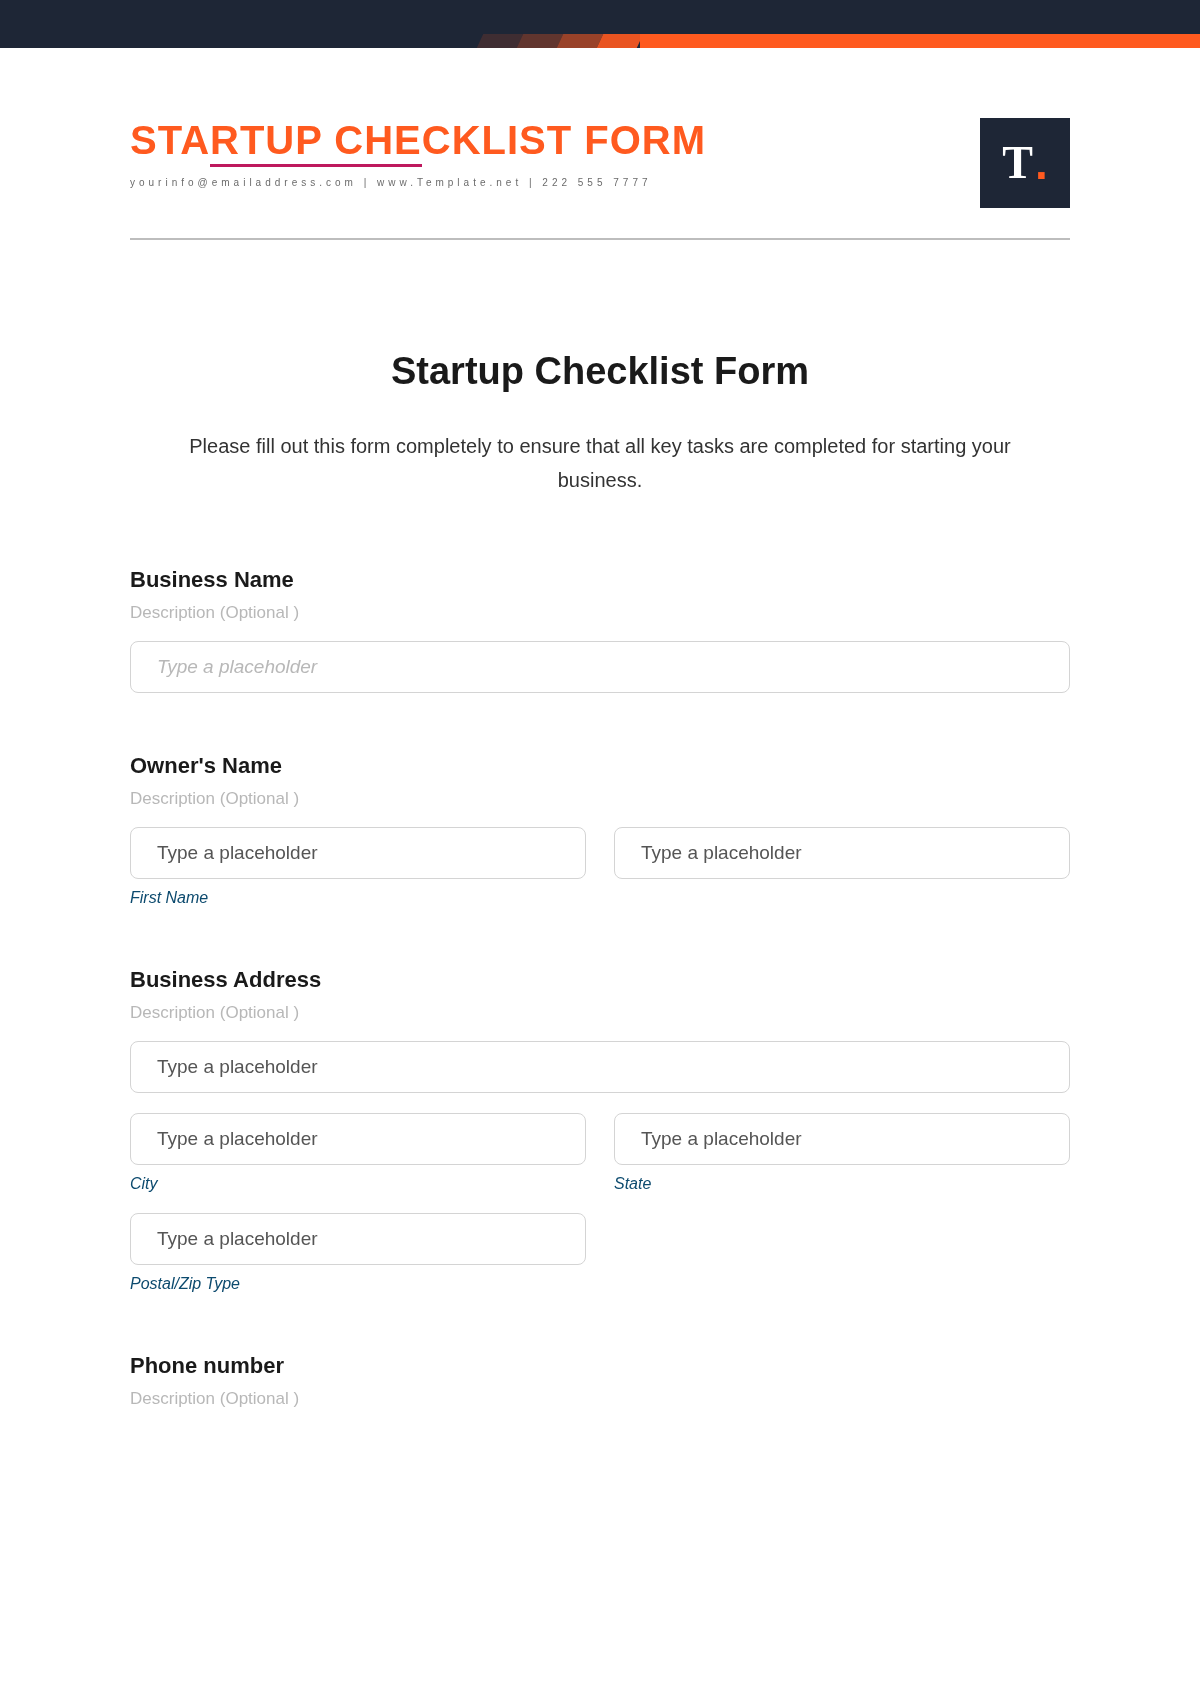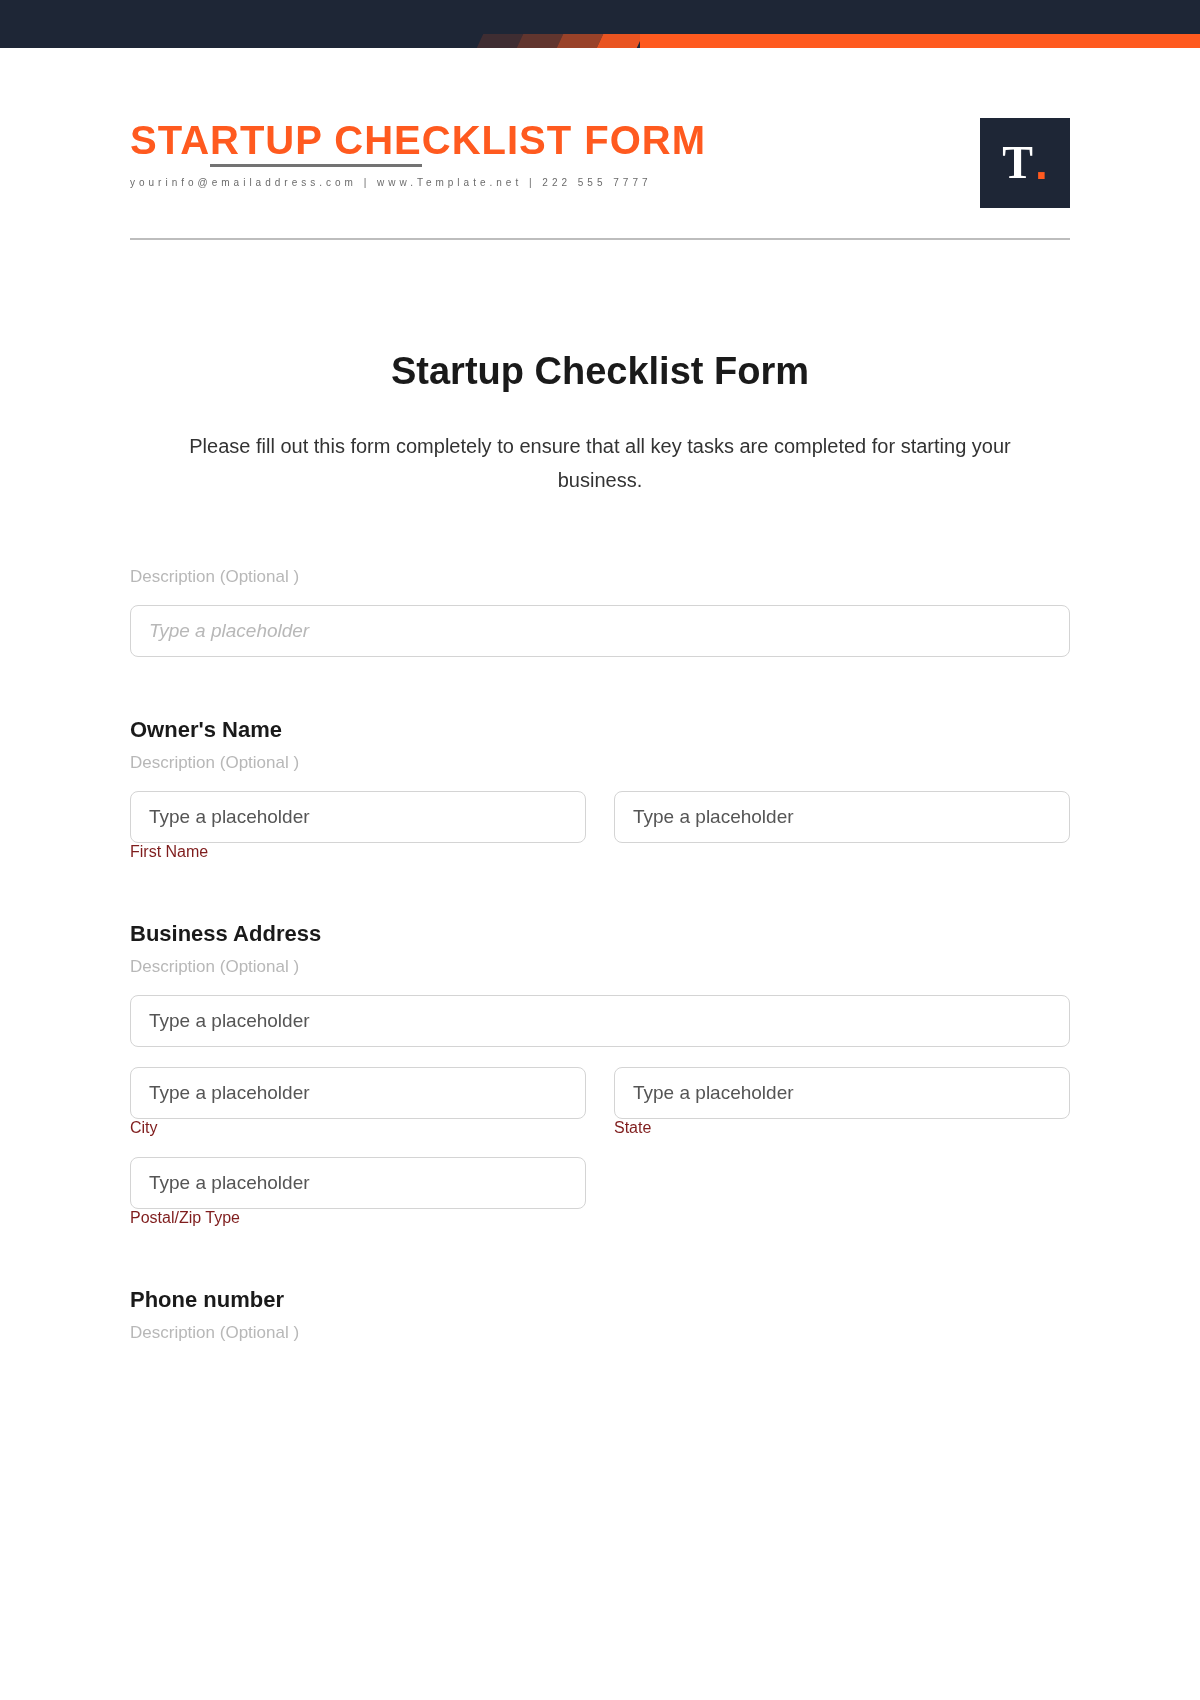--- a/index.html
+++ b/index.html
@@ -40,21 +40,21 @@
     position: relative;
   }
   .brand-title {
     font-size: 40px;
     font-weight: 800;
     letter-spacing: 1px;
     color: #ff5a1f;
     display: inline-block;
   }
   .brand-title .underline {
-    border-bottom: 3px solid #737373;
+    border-bottom: 3px solid #be185d;
     padding-bottom: 2px;
   }
   .contact-line {
     margin-top: 14px;
     font-size: 10px;
     letter-spacing: 4px;
     color: #6b6b6b;
   }
   .logo-box {
     position: absolute;
@@ -115,31 +115,33 @@
   .field-desc {
     font-size: 17px;
     color: #b8b8b8;
     margin-bottom: 18px;
   }
   .input {
     width: 100%;
     height: 52px;
     border: 1px solid #d4d4d4;
     border-radius: 8px;
-    padding: 0 18px;
+    padding: 0 26px;
     font-size: 19px;
     color: #1a1a1a;
     background: #fff;
     font-family: inherit;
   }
   .input::placeholder { color: #b8b8b8; font-style: italic; }
   .input.plain::placeholder { font-style: normal; color: #555; }
   .sublabel {
     font-size: 16px;
-    color: #7f1d1d;
+    color: #0c4a6e;
+    margin-top: 10px;
+    font-style: italic;
   }
   .row2 {
     display: flex;
     gap: 28px;
   }
   .col { flex: 1; }
   .half { width: calc(50% - 14px); }
   .mb { margin-bottom: 20px; }
 </style>
 </head>
@@ -164,20 +166,21 @@
   </div>
 </div>
 
 <hr class="divider">
 
 <div class="content">
   <h1 class="form-title">Startup Checklist Form</h1>
   <p class="intro">Please fill out this form completely to ensure that all key tasks are completed for starting your business.</p>
 
   <div class="field-group">
+    <div class="field-label">Business Name</div>
     <div class="field-desc">Description (Optional )</div>
     <input class="input" type="text" placeholder="Type a placeholder" style="">
   </div>
 
   <div class="field-group">
     <div class="field-label">Owner's Name</div>
     <div class="field-desc">Description (Optional )</div>
     <div class="row2">
       <div class="col">
         <input class="input plain" type="text" placeholder="Type a placeholder" style="">

